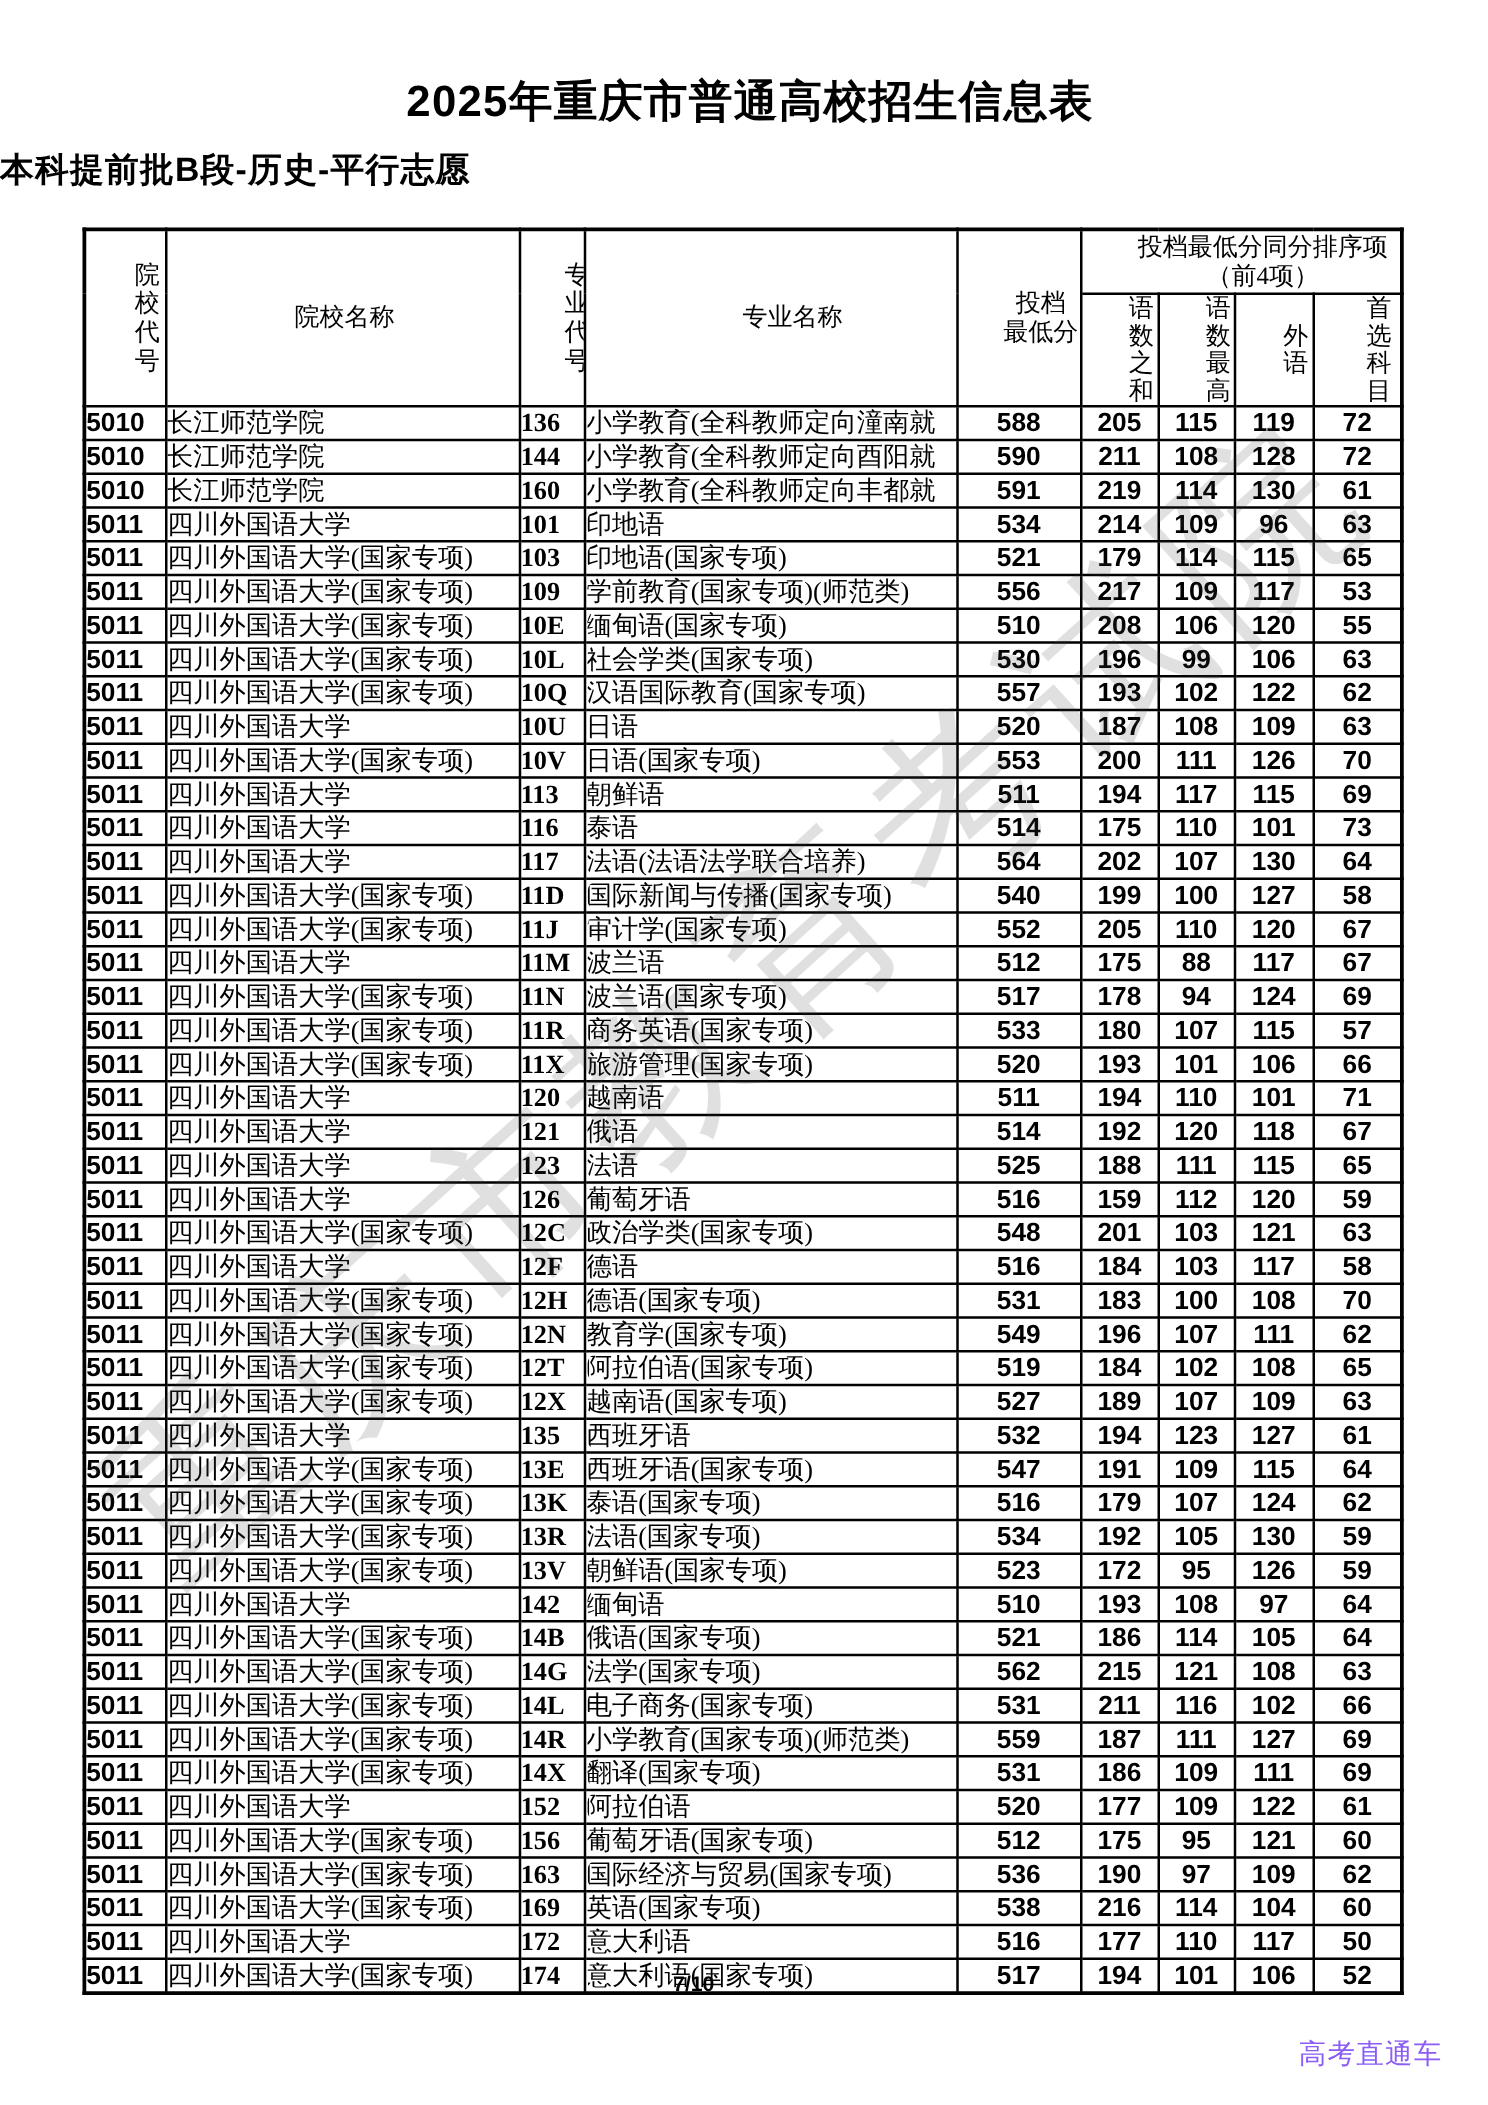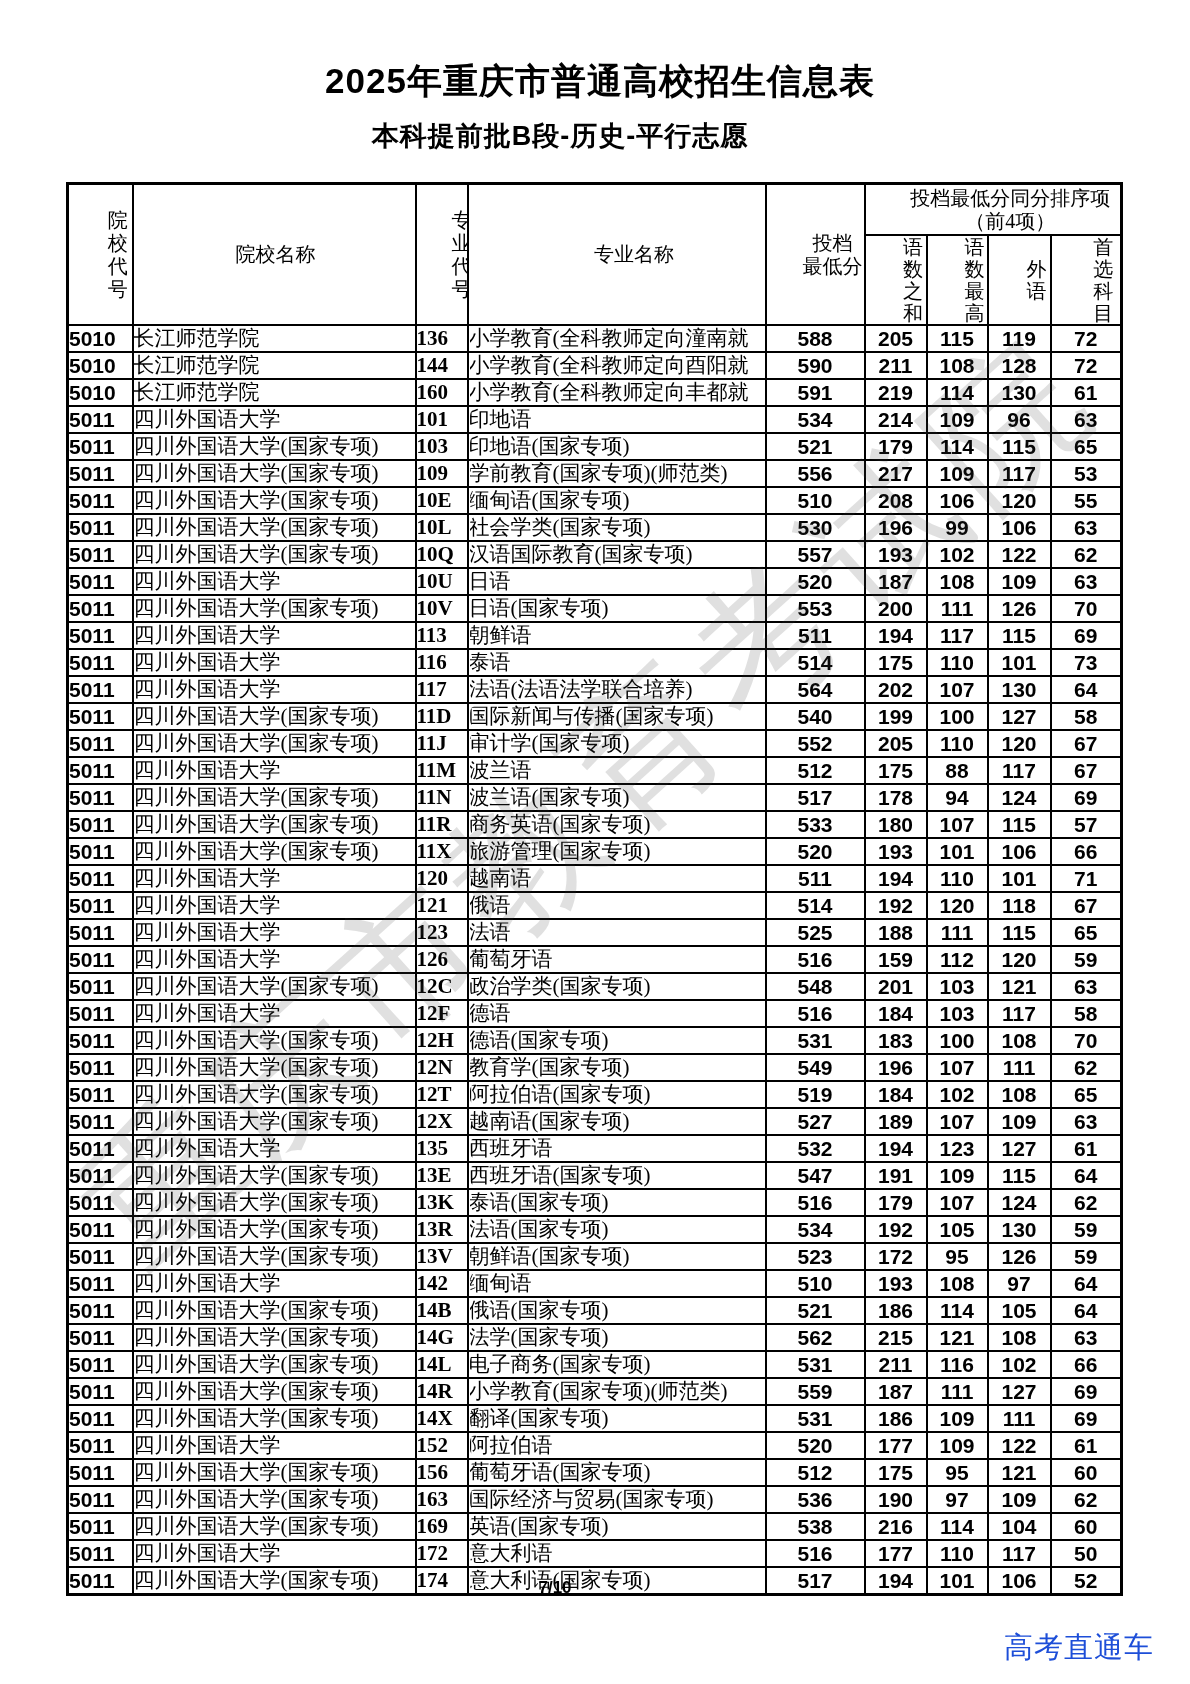--- a/index.html
+++ b/index.html
@@ -12,21 +12,20 @@
     color:#000;
   }
   .page-title{
     position:absolute; top:58px; left:0; width:1120px;
     text-align:center;
     font-family:"Liberation Sans", sans-serif;
     font-weight:bold; font-size:35px; letter-spacing:1px;padding-left:40px;
   }
   .page-subtitle{
     position:absolute; top:118px; left:0; width:1120px;
-    text-align:center;
     font-family:"Liberation Sans", sans-serif;
     font-weight:bold; font-size:27px; letter-spacing:1px;
   }
   table.adm{
     position:absolute; left:66px; top:182px;
     border-collapse:collapse; table-layout:fixed;
     width:1054px;
     border:3px solid #000;
   }
   table.adm th, table.adm td{
@@ -72,21 +71,21 @@
     position:absolute; left:590px; top:800px;
     transform:translate(-50%,-50%) rotate(-42deg);
     font-size:148px; letter-spacing:14px;
     color:rgba(60,60,60,0.16);
     white-space:nowrap;
     z-index:5; pointer-events:none;
     font-family:"Liberation Serif", serif;
   }
   .wm-corner{
     position:absolute; top:1628px; right:36px;
-    color:#1d4ed8; font-size:29px;
+    color:#8b5cf6; font-size:22px;
     letter-spacing:1px;
     z-index:2;
   }
 </style>
 </head>
 <body>
 
 <div class="page-title">2025年重庆市普通高校招生信息表</div>
 <div class="page-subtitle">本科提前批B段-历史-平行志愿</div>
 

